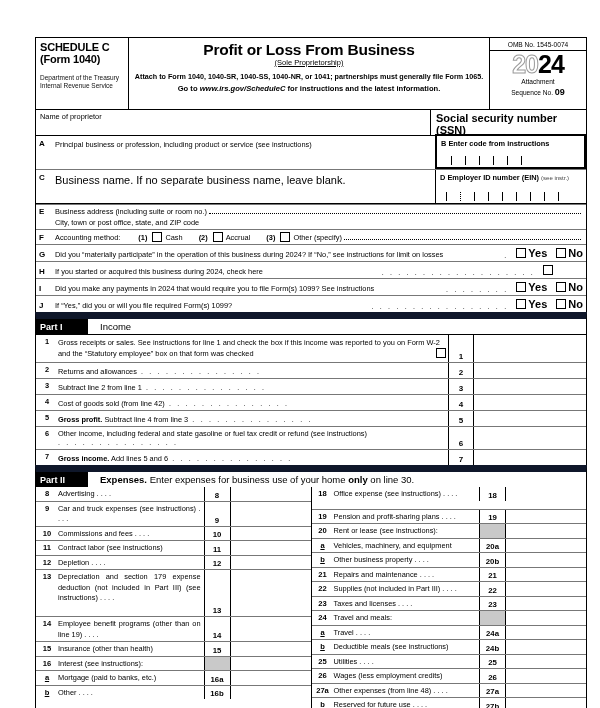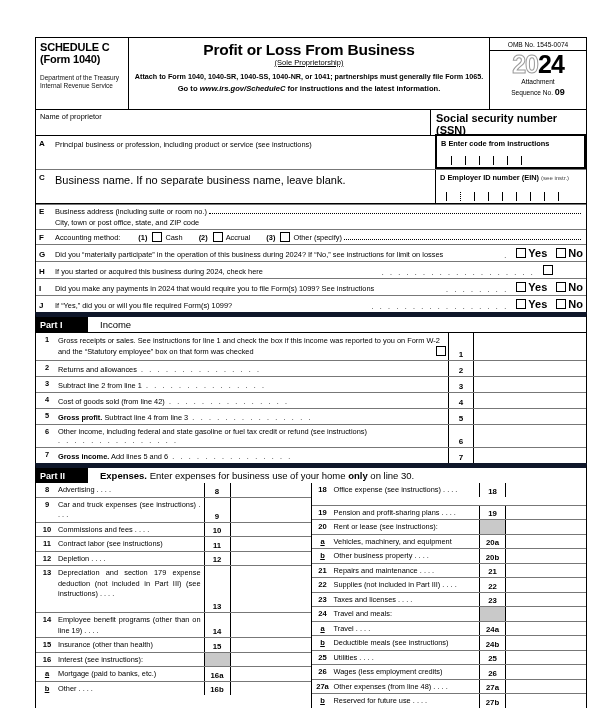--- a/index.html
+++ b/index.html
@@ -55,21 +55,21 @@
 
   
   .ej{border:1px solid #000;border-bottom:none;}
   .ejrow{display:flex;align-items:flex-end;font-size:7.4px;padding:2px 3px 2px 0;}
   .ejrow.t{border-top:1px solid #777;}
   .lbl{padding-left:0;}
   .yn{font-weight:bold;font-size:11px;white-space:nowrap;text-align:center;}
   .yn .ck{margin:0 2px 0 6px;}
 
   
-  .part{display:flex;align-items:center;border:1px solid #000;border-bottom:none;border-top:5px solid #0f172a;height:15px;}
+  .part{display:flex;align-items:center;border:1px solid #000;border-bottom:none;border-top:7px solid #0f172a;height:15px;}
   .ptag{background:#000;color:#fff;font-weight:bold;font-size:9px;padding:1px 4px 1px 4px;margin:0 0 0 0;
         height:15px;display:flex;align-items:center;box-sizing:border-box;min-width:52px;}
   .ptxt{font-size:9.5px;padding-left:12px;}
   .ptxt b{font-weight:bold;}
 
   
   .inc{border:1px solid #000;border-bottom:none;}
   .irow{display:flex;border-top:1px solid #777;font-size:7.4px;}
   .irow:first-child{border-top:none;}
   .inum{width:22px;flex:none;text-align:center;font-weight:bold;padding-top:2px;}

